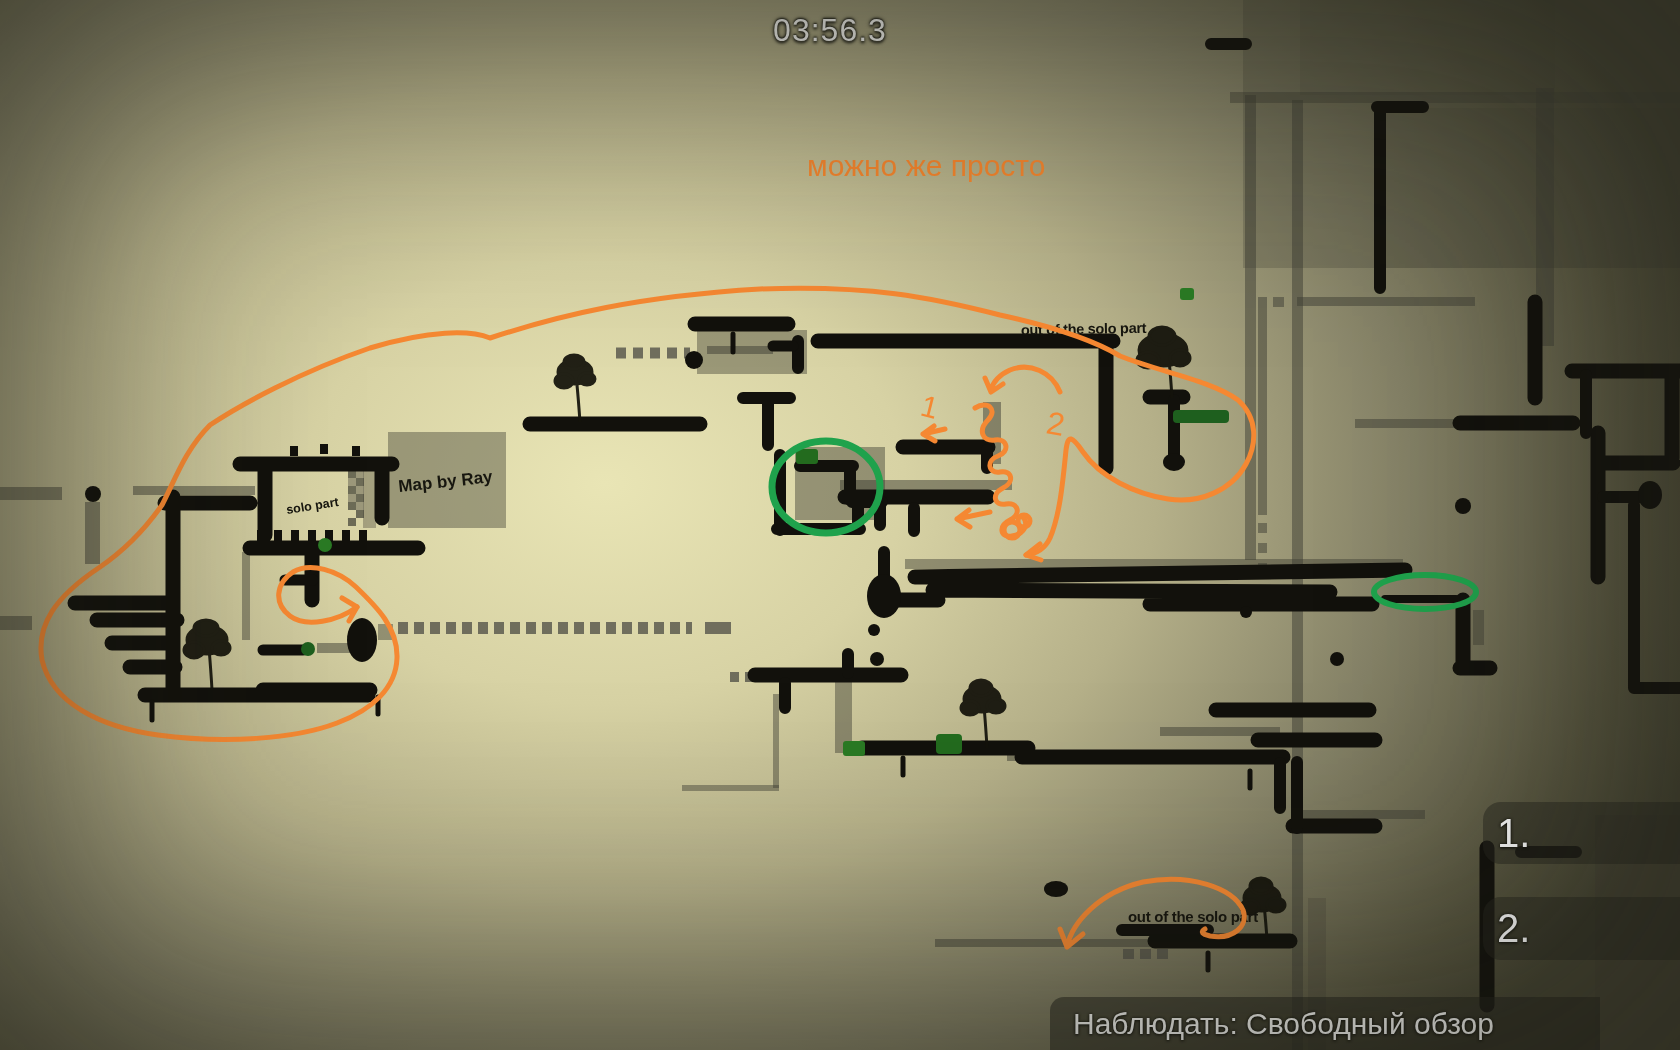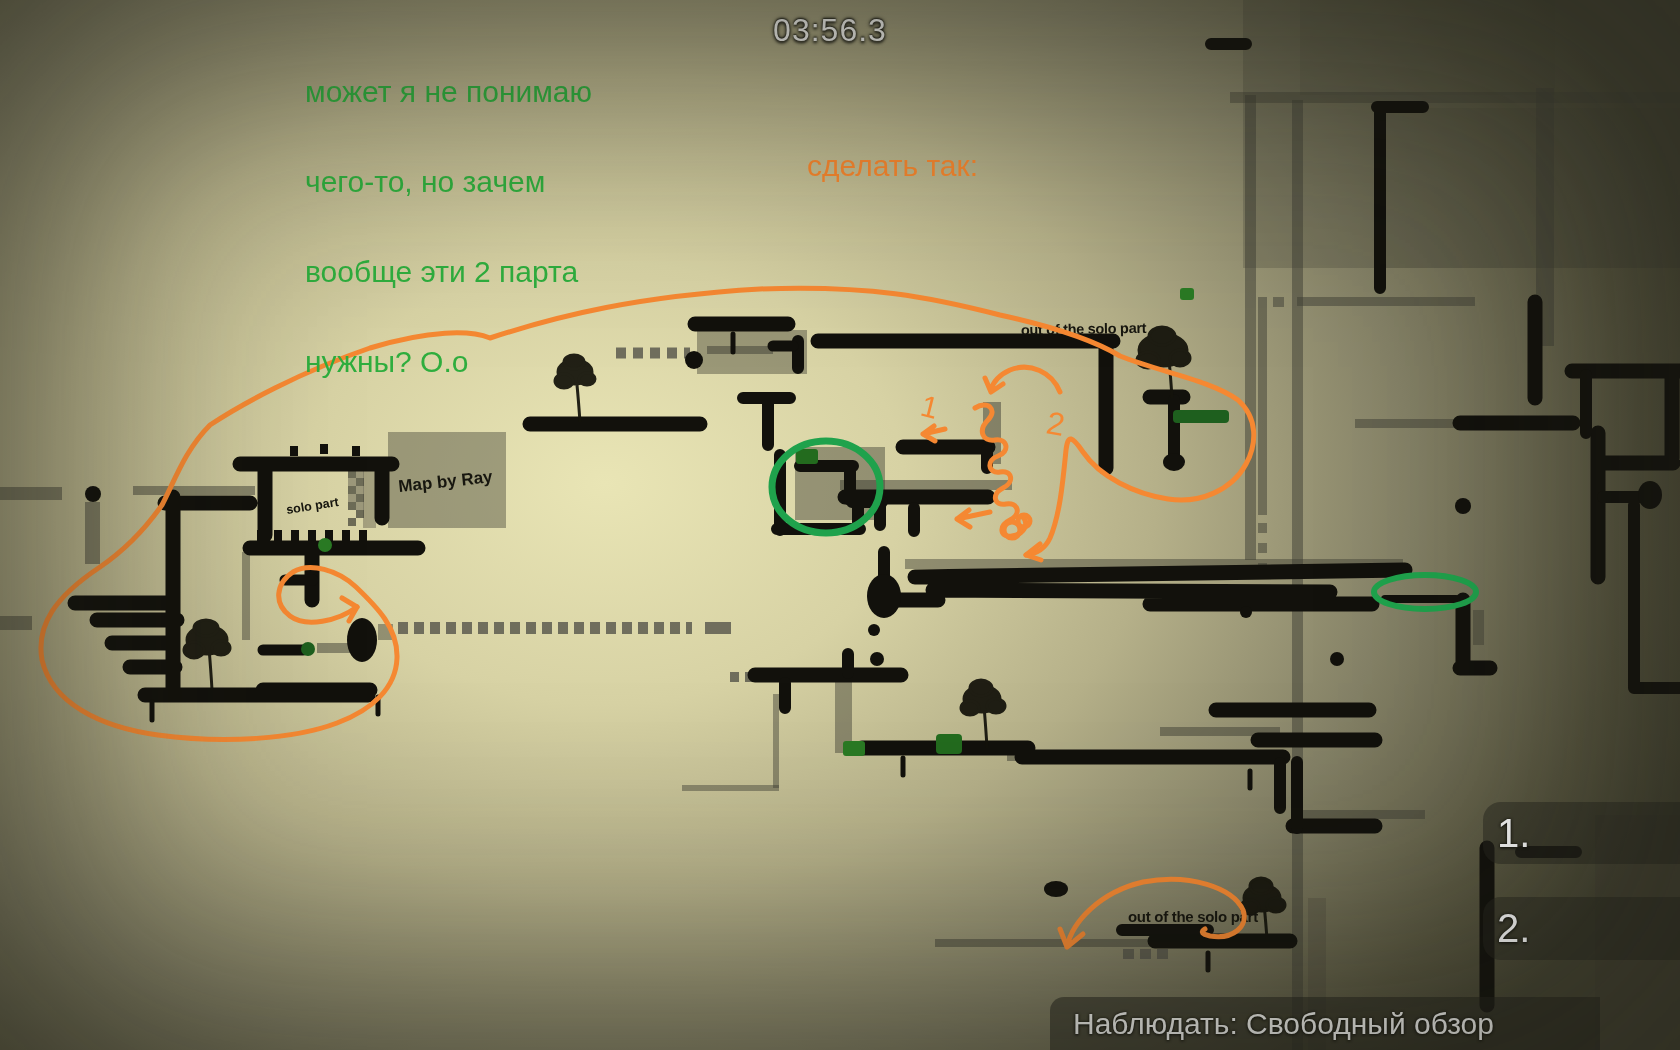--- a/index.html
+++ b/index.html
@@ -232,29 +232,23 @@
 
     <text class="hand" transform="translate(919,415) rotate(14)" font-size="30">1</text>
     <text class="hand" transform="translate(1045,433) rotate(10)" font-size="32">2</text>
 
     <ellipse cx="826" cy="487" rx="54" ry="46" fill="none" stroke="#1fa24c" stroke-width="7"></ellipse>
     <ellipse cx="1425" cy="592" rx="51" ry="17" fill="none" stroke="#1fa24c" stroke-width="6"></ellipse>
   </svg>
 
   <div class="timer">03:56.3</div>
 
-  <div class="note note-green">
-    <div>может я не понимаю</div>
-    <div>чего-то, но зачем</div>
-    <div>вообще эти 2 парта</div>
-    <div>нужны? O.o</div>
-  </div>
 
   <div class="note note-orange">
-    <div>сделать так:</div>
+    <div>можно же просто</div>
   </div>
 
   <div class="slot slot-1">1.</div>
   <div class="slot slot-2">2.</div>
 
   <div class="bottom-bar">
     <div class="bar-text">Наблюдать: Свободный обзор</div>
   </div>
 </div>
 

